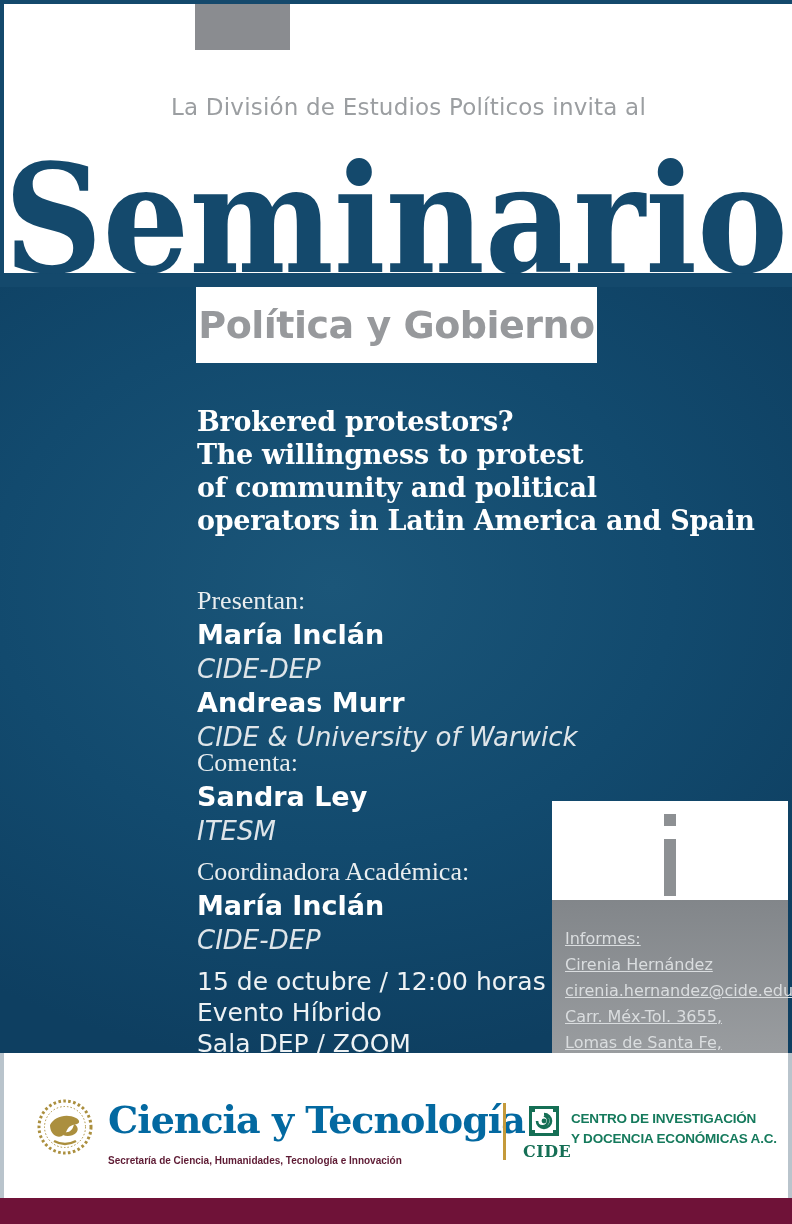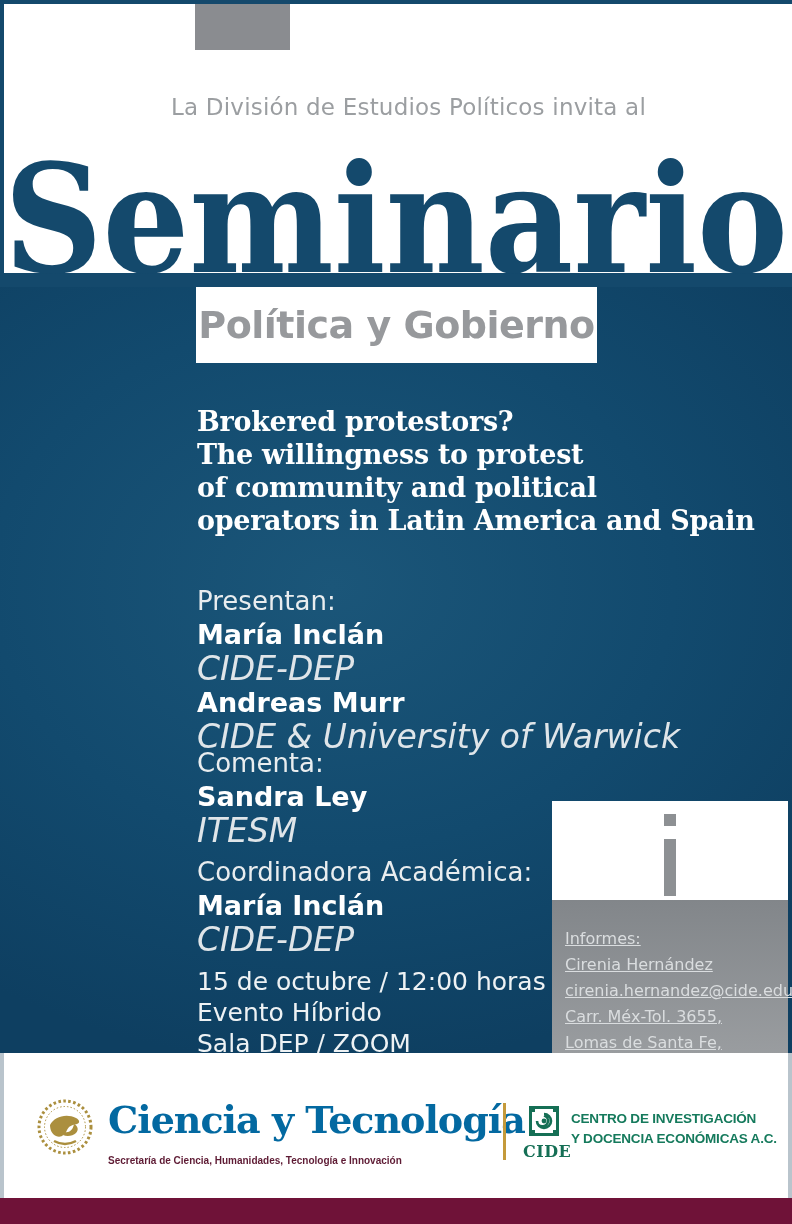--- a/index.html
+++ b/index.html
@@ -19,23 +19,23 @@
              background:radial-gradient(ellipse 620px 480px at 42% 38%, #1b5679 0%, #124a6e 55%, #0e3f61 100%);}
   .tag-box{position:absolute;left:196px;top:0;width:401px;height:76px;background:#ffffff;
            display:flex;align-items:center;justify-content:center;}
   .tag-box .tag-label{font-size:38px;font-weight:bold;color:#97999c;letter-spacing:-.5px;}
 
   .talk-title{position:absolute;left:197px;top:118px;
               font-family:"DejaVu Serif",serif;font-weight:bold;color:#ffffff;
               font-size:27px;line-height:33px;letter-spacing:-.3px;}
 
   .group{position:absolute;left:197px;color:#e9edef;font-size:26px;line-height:34px;}
-  .group .label{font-weight:normal;color:#e9edef;}
+  .group .label{font-weight:normal;color:#e9edef;font-family:Liberation Serif, serif;}
   .group .name{font-weight:bold;color:#ffffff;font-size:27px;}
-  .group .affil{font-style:italic;color:#dfe5e9;font-size:33px;}
+  .group .affil{font-style:italic;color:#dfe5e9;font-size:26px;}
   .g-presenters{top:297px;}
   .g-commentator{top:459px;}
   .g-coordinator{top:568px;}
   .g-event{top:679px;font-size:25px;line-height:31px;color:#eef2f4;}
 
   
   .info-white{position:absolute;left:552px;top:514px;width:236px;height:99px;background:#ffffff;}
   .info-icon{position:absolute;left:112px;top:13px;width:12px;}
   .info-icon .dot{width:12px;height:12px;background:#8d9093;}
   .info-icon .stem{width:12px;height:57px;background:#8d9093;margin-top:13px;}

